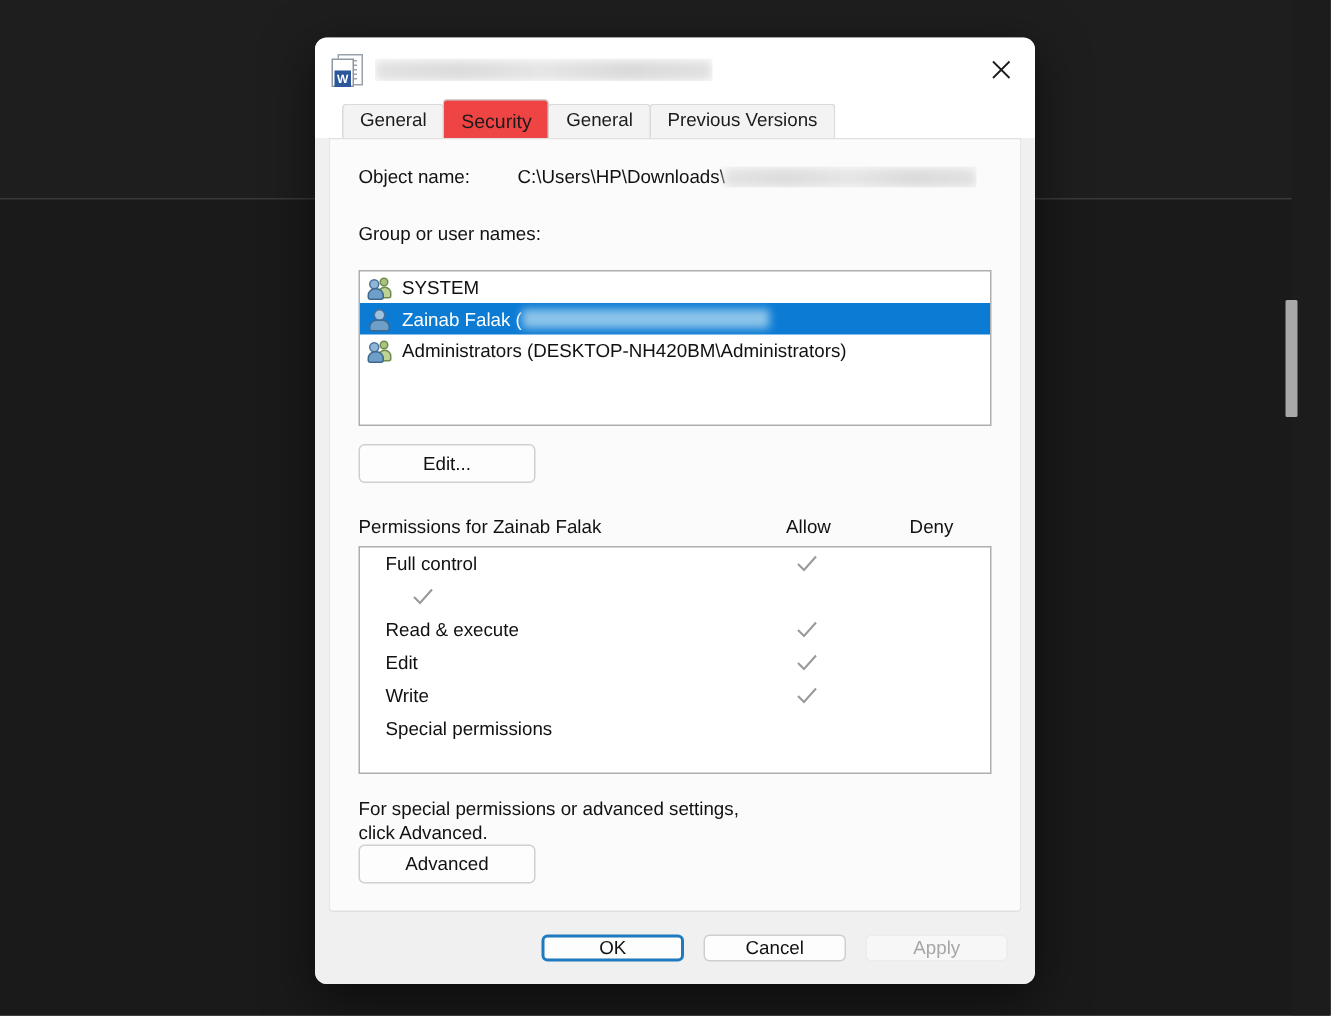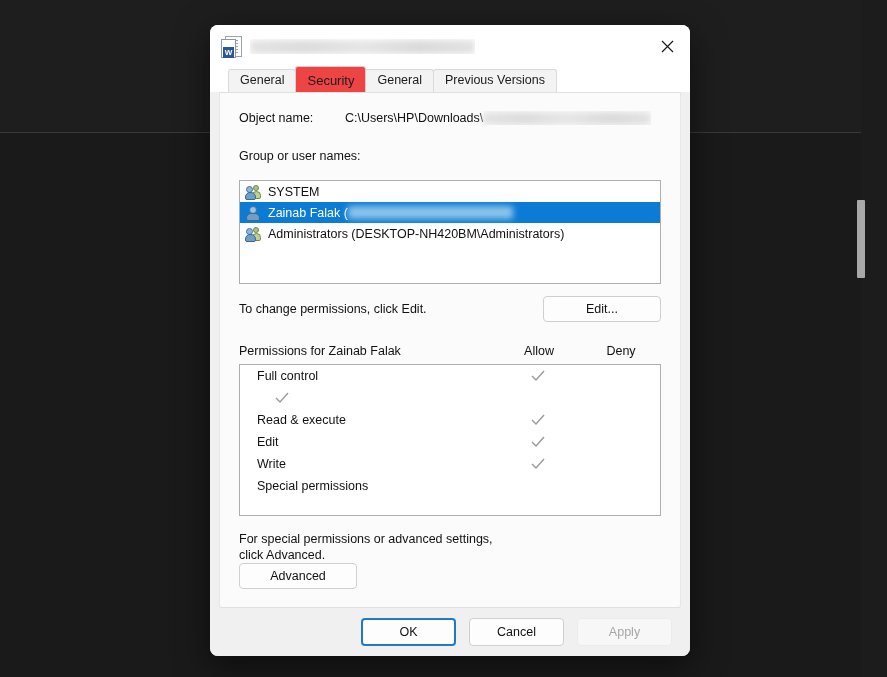--- a/index.html
+++ b/index.html
@@ -330,21 +330,21 @@
     height: 48px;
     flex: none;
     background: #f0f0f0;
     display: flex;
     align-items: center;
     justify-content: flex-end;
     padding-right: 18px;
     gap: 13px;
     box-sizing: border-box;
   }
-  #footer .btn { min-width: 95px; height: 28px; }
+  #footer .btn { min-width: 95px; height: 18px; }
 </style>
 </head>
 <body>
 
 <div id="desktop">
   <div id="desktop-top-band"></div>
   <div id="desktop-divider"></div>
   <div id="desktop-right-band"></div>
   <div id="scrollbar-track">
     <div id="scrollbar-thumb"></div>
@@ -413,21 +413,20 @@
       <div class="user-row">
         <span class="user-icon ic-group">
           <span class="p-back"><span class="head"></span><span class="body-sh"></span></span>
           <span class="p-front"><span class="head"></span><span class="body-sh"></span></span>
         </span>
         <span>Administrators (DESKTOP-NH420BM\Administrators)</span>
       </div>
     </div>
 
     <div class="edit-row">
-      <span class="hint-text">To change permissions, click Edit.</span>
       <button class="btn">Edit...</button>
     </div>
 
     <div class="perm-header">
       <span class="ph-title">Permissions for Zainab Falak</span>
       <span class="ph-allow">Allow</span>
       <span class="ph-deny">Deny</span>
     </div>
 
     <div id="perm-list">

